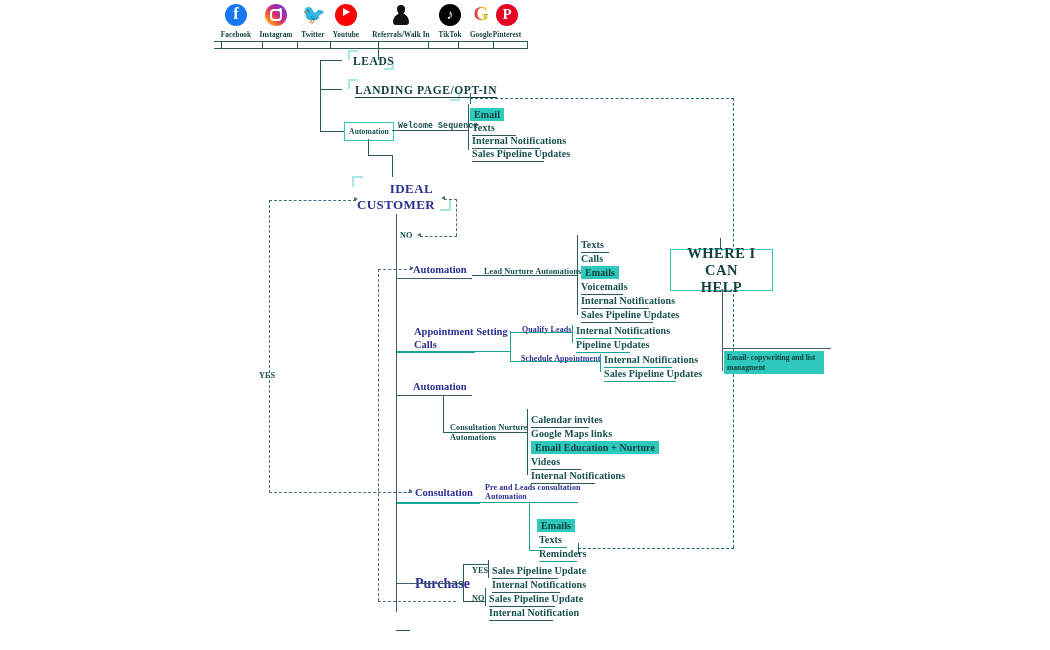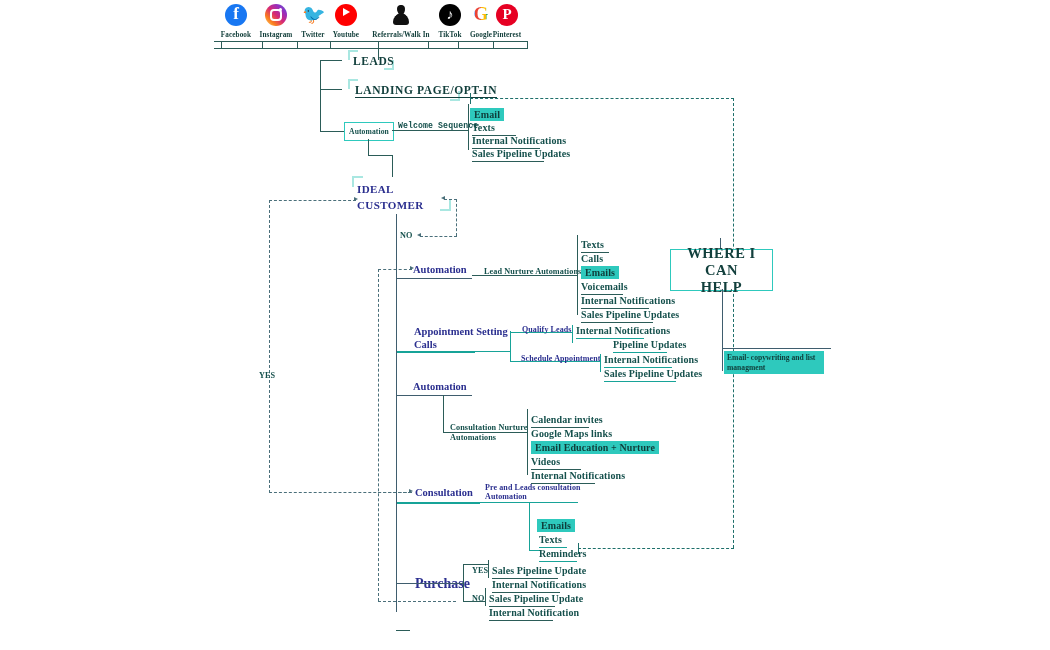--- a/index.html
+++ b/index.html
@@ -197,21 +197,21 @@
   </div>
 
   <div class="v" style="left:470px;top:93px;height:11px;border-left:1.8px solid #1d6f6a;"></div>
   <div class="hdd" style="left:470px;top:98px;width:264px;"></div>
   <div class="vdd" style="left:733px;top:98px;height:450px;"></div>
   <div class="hdd" style="left:578px;top:548px;width:156px;"></div>
   <div class="v" style="left:578px;top:543px;height:11px;border-left:1.8px solid #1d6f6a;"></div>
 
   <div class="bracket br-tl" style="left:352px;top:176px;width:9px;height:9px;"></div>
   <div class="bracket br-br" style="left:440px;top:200px;width:9px;height:9px;"></div>
-  <div class="abs hdg-navy" style="left:357px;top:181px;font-size:11px;line-height:16px;text-align:left;width:76px;letter-spacing:.4px;">
+  <div class="abs hdg-navy" style="left:357px;top:181px;font-size:13px;line-height:16px;text-align:right;width:76px;letter-spacing:.4px;">
     <span>IDEAL</span><br>
     <span>CUSTOMER</span>
   </div>
 
   <div class="abs lbl lbl-md" style="left:400px;top:231px;color:#15504c;">NO</div>
   <div class="hd" style="left:420px;top:236px;width:37px;"></div>
   <div class="arrow arr-l" style="left:417px;top:233px;"></div>
   <div class="vd" style="left:456px;top:199px;height:37px;"></div>
   <div class="hd" style="left:444px;top:199px;width:13px;"></div>
   <div class="arrow arr-l" style="left:441px;top:196px;"></div>
@@ -265,21 +265,21 @@
   <div class="ht" style="left:397px;top:351px;width:78px;border-top:2px solid #17a398;"></div>
   <div class="ht" style="left:475px;top:351px;width:35px;"></div>
   <div class="vt" style="left:510px;top:331px;height:30px;"></div>
 
   <div class="ht" style="left:510px;top:332px;width:62px;"></div>
   <div class="abs lbl lbl-navy" style="left:522px;top:325px;font-size:8px;">Qualify Leads</div>
   <div class="vt" style="left:572px;top:325px;height:18px;"></div>
   <div class="abs" style="left:576px;top:320px;width:68px;border-bottom:1.3px solid #17a398;">
     <span class="lbl">Internal Notifications</span>
   </div>
-  <div class="abs" style="left:576px;top:334px;width:54px;border-bottom:1.3px solid #17a398;margin-left:37px;">
+  <div class="abs" style="left:576px;top:334px;width:54px;border-bottom:1.3px solid #17a398;">
     <span class="lbl">Pipeline Updates</span>
   </div>
 
   <div class="ht" style="left:510px;top:361px;width:90px;"></div>
   <div class="abs lbl lbl-navy" style="left:521px;top:354px;font-size:8px;">Schedule Appointment</div>
   <div class="vt" style="left:600px;top:354px;height:18px;"></div>
   <div class="abs" style="left:604px;top:349px;width:68px;border-bottom:1.3px solid #17a398;">
     <span class="lbl">Internal Notifications</span>
   </div>
   <div class="abs" style="left:604px;top:363px;width:72px;border-bottom:1.3px solid #17a398;">

